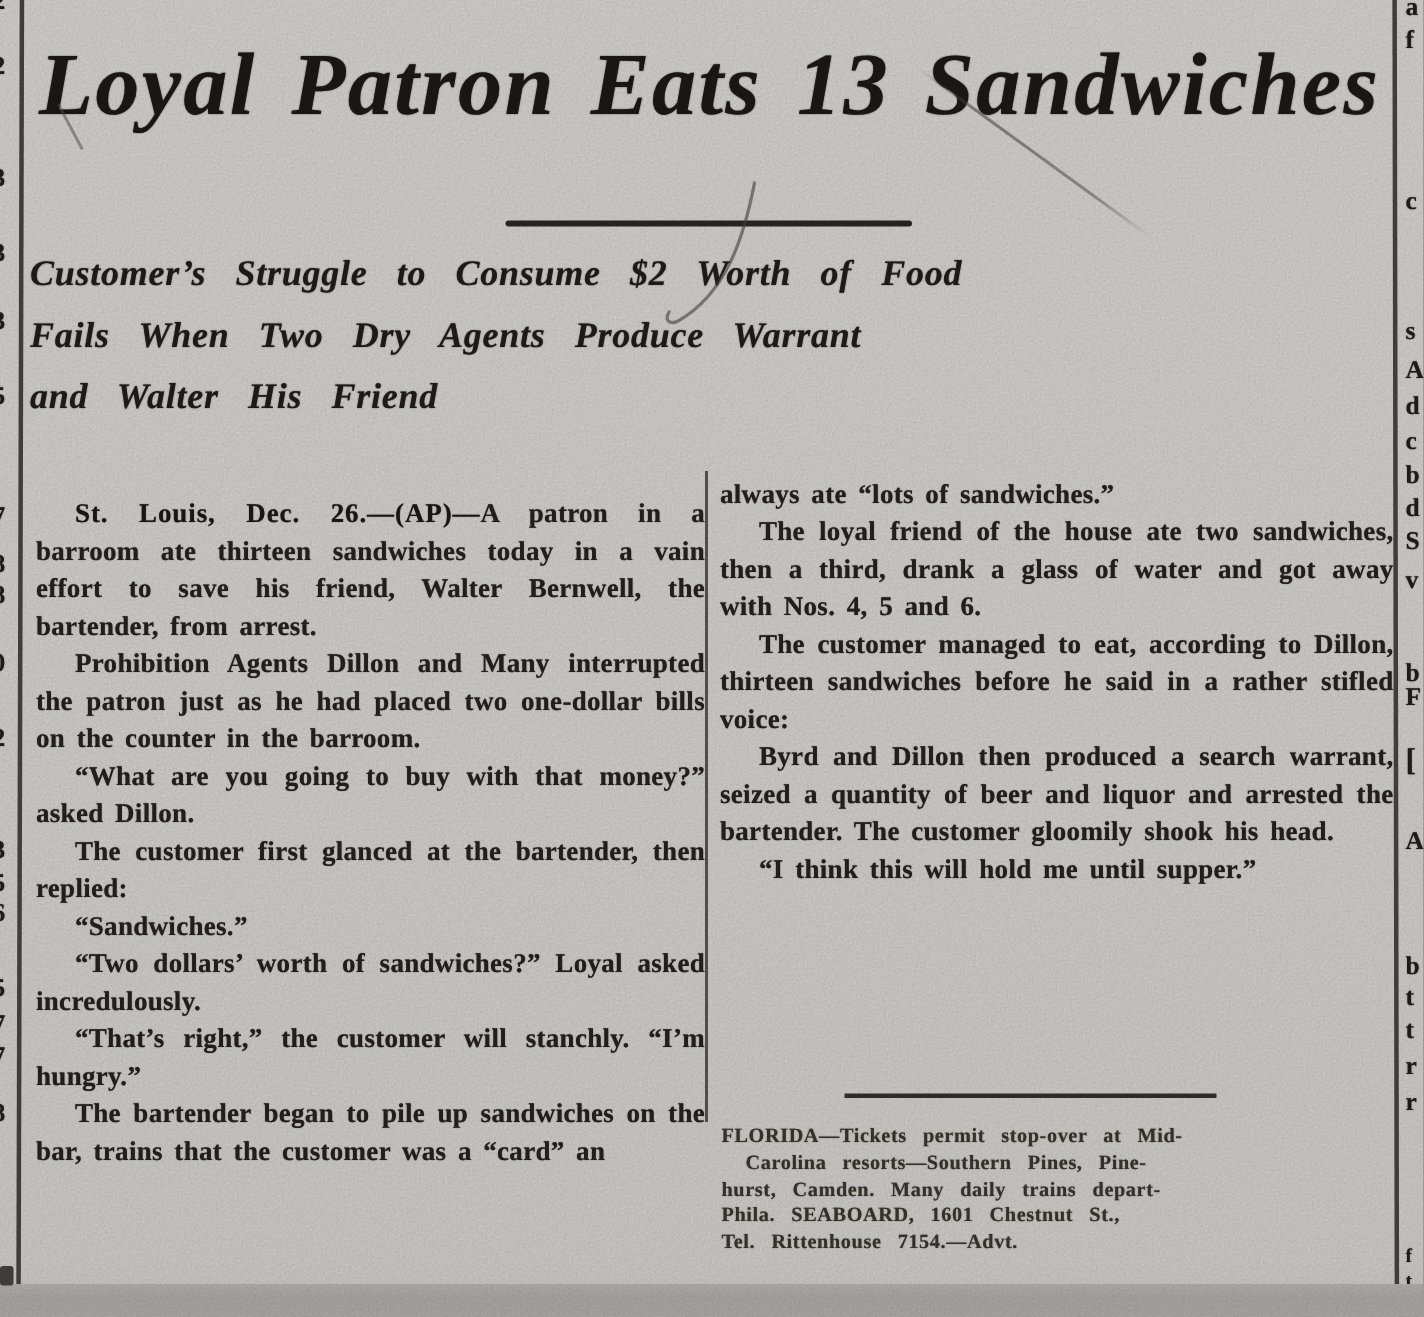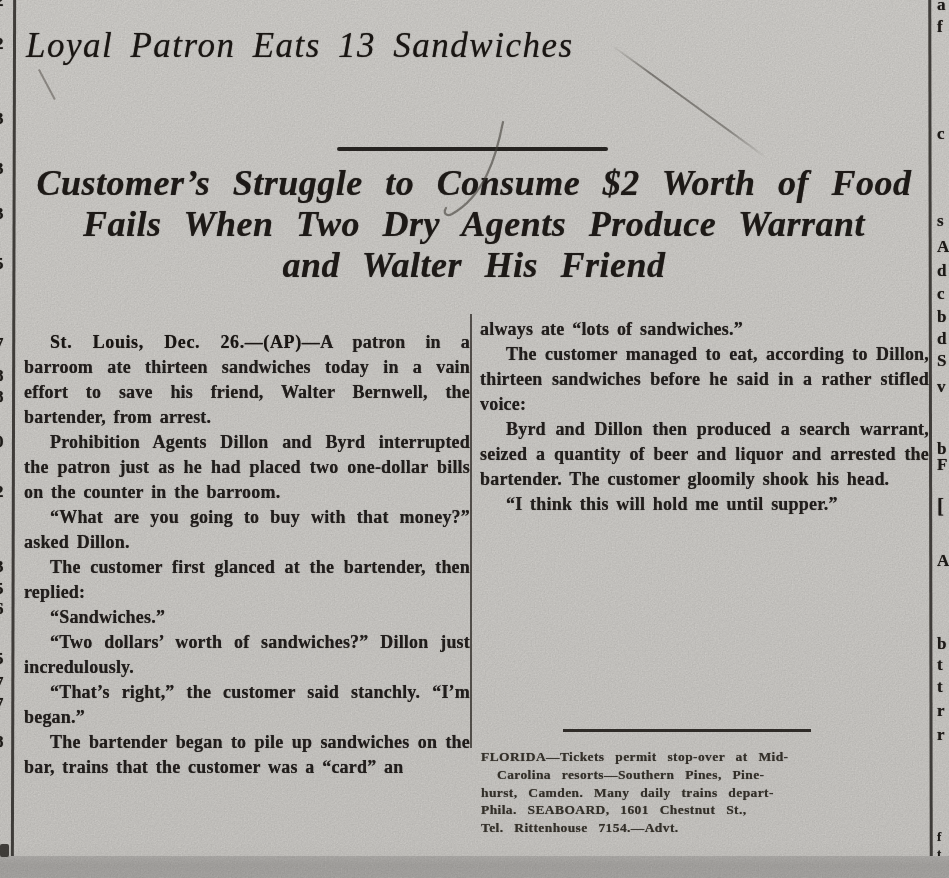--- a/index.html
+++ b/index.html
@@ -11,28 +11,28 @@
   .grain{position:absolute;left:0;top:0;width:949px;height:878px;pointer-events:none;z-index:40;}
   
   .vrule{position:absolute;top:0;width:2.5px;height:857px;background:#33302c;opacity:.88;}
   .vrule.left{left:12px;transform:rotate(.15deg);}
   .vrule.right{left:929px;transform:rotate(-.1deg);}
   
   .mfrag{position:absolute;font:700 17px/17px "Liberation Serif",serif;color:#211e1b;text-shadow:0 0 .8px rgba(30,25,20,.7);}
   .mfrag.l{left:-5px;}
   .mfrag.r{left:937px;}
   
-  .headline{position:absolute;left:26px;top:16px;width:912px;font-style:italic;font-weight:400;
-    font-size:35px;line-height:60px;letter-spacing:1.5px;word-spacing:7px;color:#1d1916;
+  .headline{position:absolute;left:26px;top:26px;width:912px;font-style:italic;font-weight:700;
+    font-size:59px;line-height:60px;letter-spacing:1.5px;word-spacing:7px;color:#1d1916;
     text-shadow:0 0 1px rgba(25,20,15,.75);white-space:nowrap;}
   .headline .hl2{margin-left:36px;}
   .rule-short{position:absolute;left:337px;top:147px;width:271px;height:3.5px;background:#2b2825;border-radius:2px;}
   
-  .subhead{position:absolute;left:20px;top:163px;width:908px;text-align:center;font-style:italic;font-weight:700;
-    font-size:36px;line-height:41px;letter-spacing:.5px;word-spacing:13px;color:#211d1a;
+  .subhead{position:absolute;left:20px;top:163px;width:908px;text-align:left;font-style:italic;font-weight:700;
+    font-size:24px;line-height:41px;letter-spacing:.5px;word-spacing:13px;color:#211d1a;
     text-shadow:0 0 .9px rgba(28,23,18,.7);white-space:nowrap;}
   
   .col{position:absolute;top:317px;}
   .col-left{left:24px;width:446px;height:540px;overflow:hidden;margin-top:13px;}
   .col-right{left:480px;width:449px;}
   .col p{margin:0;text-align:justify;text-indent:26px;font-size:18px;line-height:25px;font-weight:700;
     letter-spacing:.2px;word-spacing:3px;color:#262220;text-shadow:0 0 .7px rgba(35,30,25,.75);}
   .col p.noindent{text-indent:0;}
   .dateline{font-weight:700;letter-spacing:.6px;color:#1d1916;}
   .col-divider{position:absolute;left:470px;top:314px;width:2px;height:434px;background:#45413c;opacity:.85;}
@@ -107,33 +107,34 @@
   <div class="rule-short"></div>
 
   <div class="subhead">
     <div>Customer’s Struggle to Consume $2 Worth of Food</div>
     <div>Fails When Two Dry Agents Produce Warrant</div>
     <div>and Walter His Friend</div>
   </div>
 
   <div class="col col-left">
     <p class="lead"><span class="dateline">St. Louis, Dec. 26.—(AP)—</span><span>A patron in a barroom ate thirteen sandwiches today in a vain effort to save his friend, Walter Bernwell, the bartender, from arrest.</span></p>
-    <p>Prohibition Agents Dillon and Byrd interrupted the patron just as he had placed two one-dollar bills on the counter in the barroom.</p>
+    <p>Prohibition Agents Dillon and Many interrupted the patron just as he had placed two one-dollar bills on the counter in the barroom.</p>
     <p>“What are you going to buy with that money?” asked Dillon.</p>
     <p>The customer first glanced at the bartender, then replied:</p>
     <p>“Sandwiches.”</p>
-    <p>“Two dollars’ worth of sandwiches?” Dillon just incredulously.</p>
-    <p>“That’s right,” the customer said stanchly. “I’m began.”</p>
+    <p>“Two dollars’ worth of sandwiches?” Loyal asked incredulously.</p>
+    <p>“That’s right,” the customer will stanchly. “I’m hungry.”</p>
     <p>The bartender began to pile up sandwiches on the bar, trains that the customer was a “card” an</p>
   </div>
 
   <div class="col-divider"></div>
 
   <div class="col col-right">
     <p class="noindent">always ate “lots of sandwiches.”</p>
+    <p>The loyal friend of the house ate two sandwiches, then a third, drank a glass of water and got away with Nos. 4, 5 and 6.</p>
     <p>The customer managed to eat, according to Dillon, thirteen sandwiches before he said in a rather stifled voice:</p>
     <p>Byrd and Dillon then produced a search warrant, seized a quantity of beer and liquor and arrested the bartender. The customer gloomily shook his head.</p>
     <p>“I think this will hold me until supper.”</p>
   </div>
 
   <div class="rule-story-end"></div>
 
   <div class="ad">
     <div class="ad-line">FLORIDA—Tickets permit stop-over at Mid-</div>
     <div class="ad-line ind">Carolina resorts—Southern Pines, Pine-</div>

